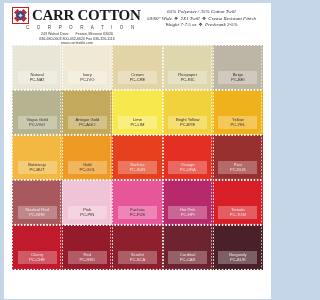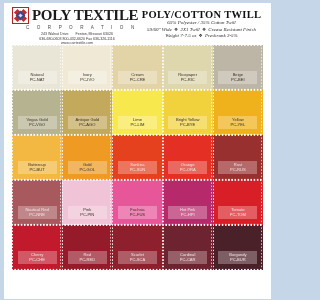--- a/index.html
+++ b/index.html
@@ -125,32 +125,31 @@
     <div class="brand">
       <div class="brandtop">
         <span class="logomark">
           <i class="d1"></i>
             <i class="d2"></i>
             <i class="d3"></i>
             <i class="d4"></i>
           <i class="dc"></i>
             <i class="dcc"></i>
         </span>
-        <span class="wordmark">POLY TEXTILE</span>
+        <span class="wordmark">CARR COTTON</span>
       </div>
       <div class="corporation">C O R P O R A T I O N</div>
       <div class="addr">
         <span>243 Walnut Drive</span><span class="sp"></span><span>Fenton, Missouri 63026</span><br>
         <span>636-680-0603  800-432-6620  Fax 636-326-1116</span><br>
         <span>www.carrtextile.com</span>
       </div>
     </div>
 
     <div class="spec">
-      <div class="spec-title">POLY/COTTON TWILL</div>
       <div class="spec-line">65% Polyester / 35% Cotton Twill</div>
       <div class="spec-line">
         <span>59/60" Wide</span>
         <span class="dia">❖</span>
         <span>2X1 Twill</span>
         <span class="dia">❖</span>
         <span>Crease Resistant Finish</span>
       </div>
       <div class="spec-line">
         <span>Weight 7-7.5 oz</span>

